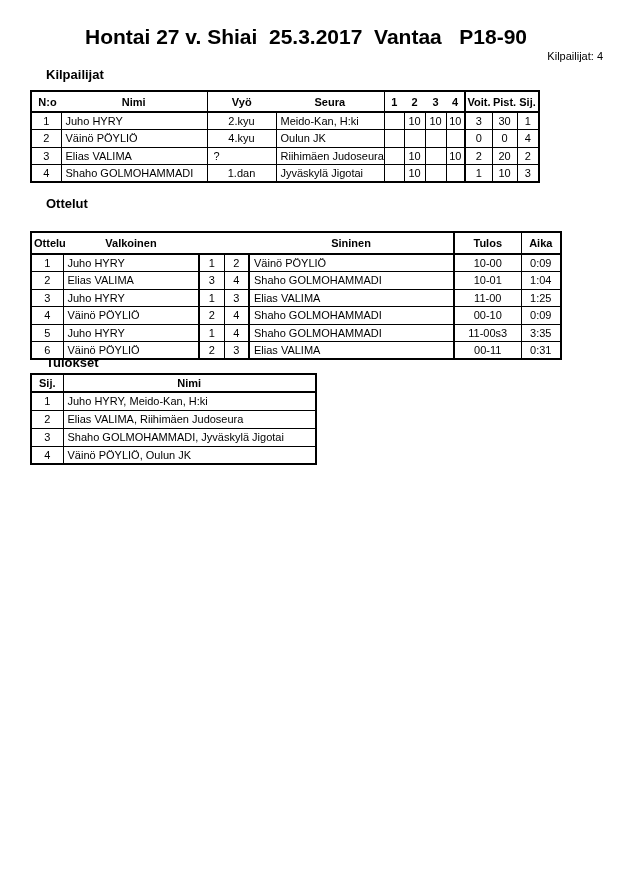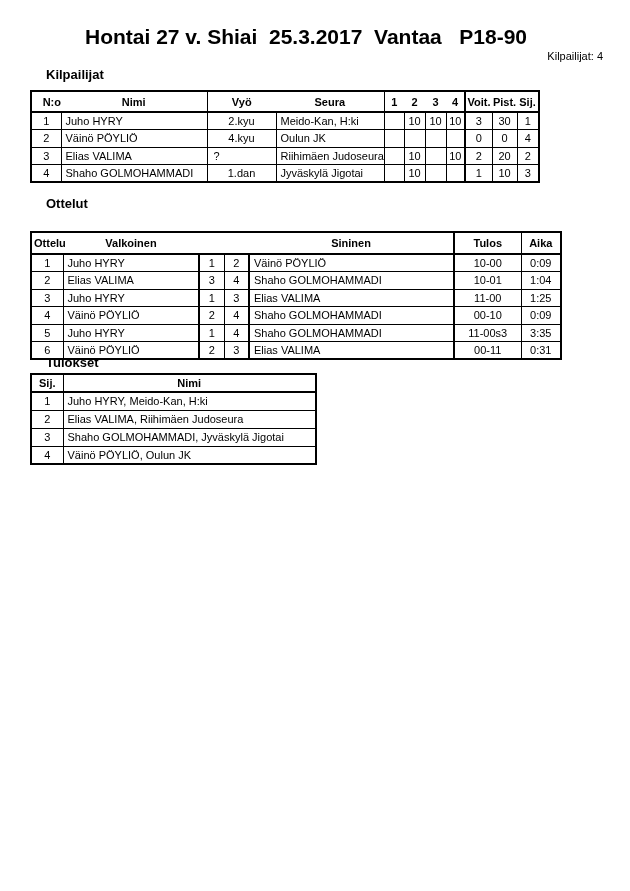--- a/index.html
+++ b/index.html
@@ -68,21 +68,21 @@
     padding: 0;
     font-size: 11px;
     text-align: center;
     vertical-align: middle;
     border: 1px solid #000000;
     overflow: hidden;
     white-space: nowrap;
   }
   .sheet td.name { text-align: left; padding-left: 4px; }
   .sheet td.qleft { text-align: left; padding-left: 6px; }
-  .sheet th.hleft { text-align: right; padding-left: 2px; }
+  .sheet th.hleft { text-align: center; padding-left: 2px; }
   .sheet .bl1 { border-left: 1px solid #000000; }
   .sheet .bl2 { border-left: 2px solid #000000; }
 
   #t1 thead tr { height: 21px; }
   #t1 tbody tr { height: 17.5px; }
   #t2 thead tr { height: 22px; }
   #t2 tbody tr { height: 17.5px; }
   #t3 thead tr { height: 18px; }
   #t3 tbody tr { height: 18px; }
 </style>

